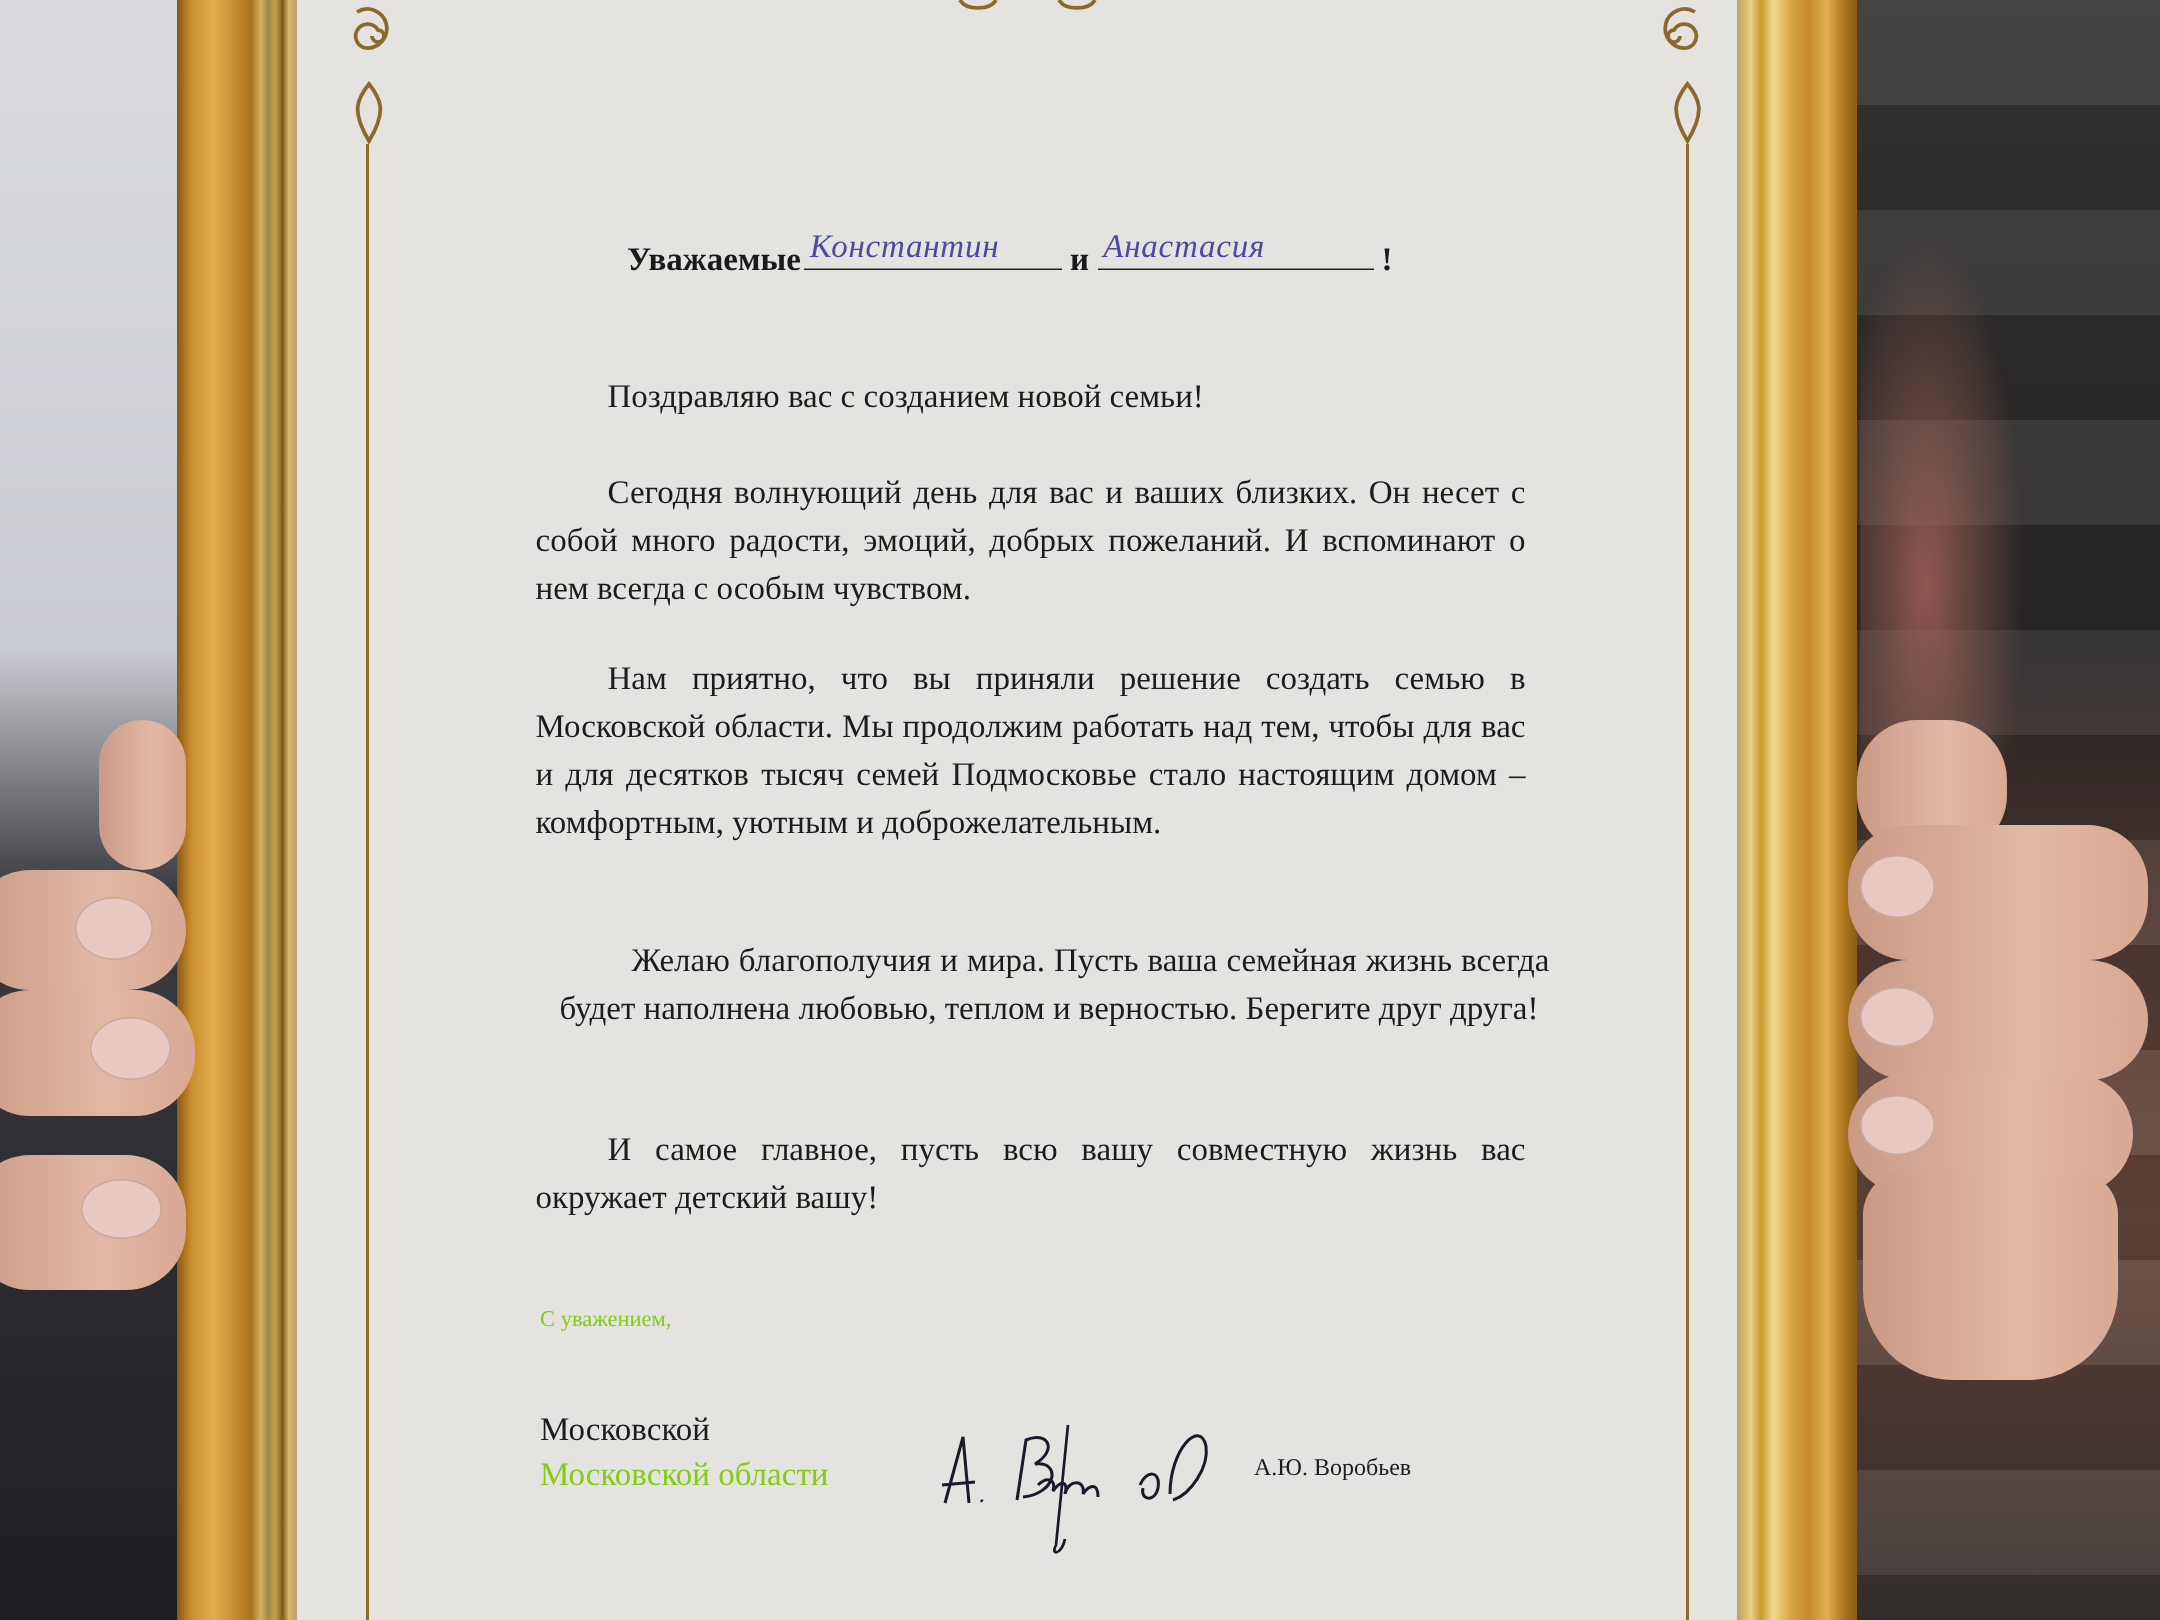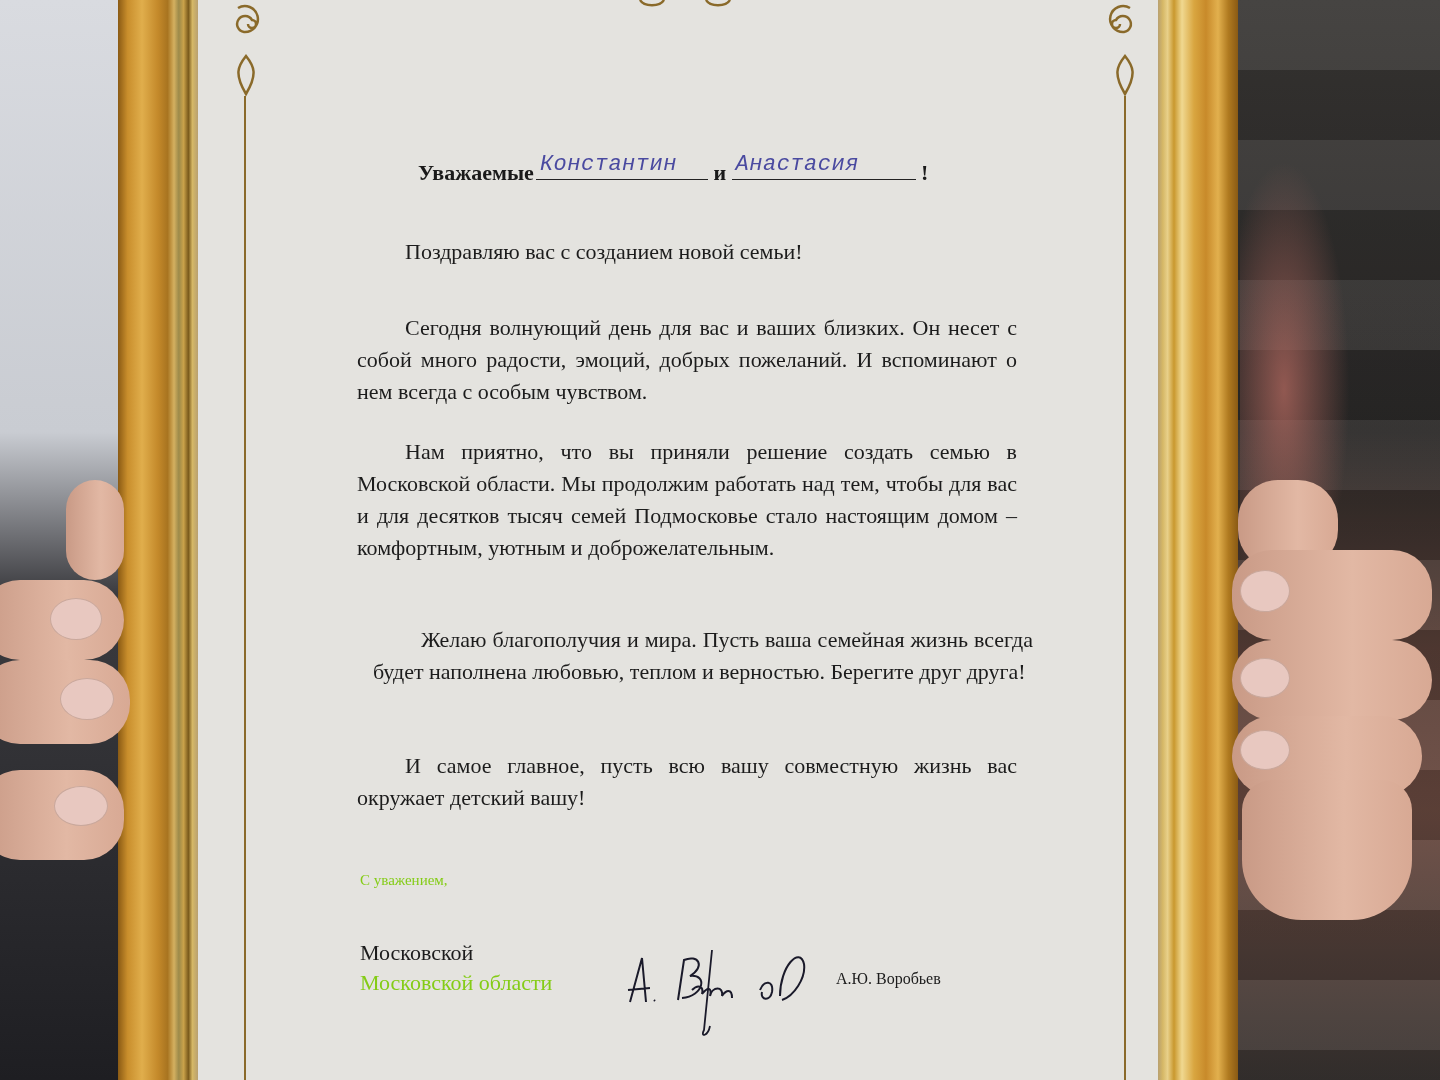--- a/index.html
+++ b/index.html
@@ -14,21 +14,21 @@
     background:radial-gradient(ellipse at 40% 50%, rgba(190,110,100,0.7), rgba(60,40,40,0) 70%); }
   .frame-left { position:absolute; left:118px; top:0; width:80px; height:1080px;
     background:linear-gradient(90deg,#8a5a14 0%,#c98e2c 12%,#e0ae4c 30%,#c4892a 50%,#a87420 62%,#d4b060 70%,#9c8a4a 76%,#caa24a 82%,#7a5a1c 88%,#d6b866 93%,#b8a070 100%); }
   .frame-right { position:absolute; left:1158px; top:0; width:80px; height:1080px;
     background:linear-gradient(90deg,#b8a070 0%,#d6b866 6%,#e8d08a 12%,#c9982e 20%,#f0d890 30%,#d9a640 45%,#c88a2a 60%,#e2b04e 75%,#b07a20 88%,#8a5a14 100%); }
   .paper { position:absolute; left:198px; top:0; width:960px; height:1080px; background:#e4e3df; }
   .border-line { position:absolute; background:#8a6a2a; }
   .ornament { position:absolute; }
   .greeting { position:absolute; left:418px; top:136px; font-size:22px; font-weight:bold; color:#1a1a1a; white-space:nowrap;text-align:center; }
   .blank { display:inline-block; border-bottom:1.5px solid #222; position:relative; vertical-align:baseline; height:24px; }
-  .hand { position:absolute; left:4px; bottom:2px; font-family:Liberation Mono, monospace; font-style:italic; color:#4a4aa0; font-size:22px; font-weight:normal; letter-spacing:0.5px; }
+  .hand { position:absolute; left:4px; bottom:2px; font-family:Liberation Serif, serif; font-style:italic; color:#4a4aa0; font-size:22px; font-weight:normal; letter-spacing:0.5px; }
   .body-text { position:absolute; left:357px; width:660px; font-size:22px; line-height:32px; color:#1c1c1c; text-align:justify; }
   .para { margin:0; text-indent:48px; }
   .closing { position:absolute; left:360px; top:872px; font-size:15px; color:#84cc16;text-align:center; }
   .title1 { position:absolute; left:360px; top:940px; font-size:22px; color:#1c1c1c; }
   .title2 { position:absolute; left:360px; top:970px; font-size:22px; color:#84cc16; }
   .signer { position:absolute; left:836px; top:970px; font-size:16px; color:#1c1c1c; }
   .signature { position:absolute; left:620px; top:940px; }
   .hand-left { position:absolute; left:0; top:480px; width:130px; height:440px; }
   .finger { position:absolute; background:linear-gradient(90deg,#c99a86,#e2b8a4 60%,#d8a994); border-radius:40px; }
   .nail { position:absolute; background:#e8c8c0; border-radius:50%; border:1px solid #c9a89c; }
@@ -65,21 +65,21 @@
   <path d="M10 0 C14 7 30 7 34 0 M76 0 C80 7 96 7 100 0" fill="none" stroke="#8a6a2a" stroke-width="2.5"></path>
 </svg>
 
 <div class="greeting">
   <span>Уважаемые</span><span class="blank" style="width:172px; margin-left:2px;"><span class="hand">Константин</span></span>
   <span>и</span>
   <span class="blank" style="width:184px;margin-top:19px;"><span class="hand">Анастасия</span></span>
   <span>!</span>
 </div>
 
-<div class="body-text" style="top:236px;">
+<div class="body-text" style="top:248px;">
   <p class="para">Поздравляю вас с созданием новой семьи!</p>
 </div>
 <div class="body-text" style="top:312px;">
   <p class="para">Сегодня волнующий день для вас и ваших близких. Он несет с собой много радости, эмоций, добрых пожеланий. И вспоминают о нем всегда с особым чувством.</p>
 </div>
 <div class="body-text" style="top:436px;">
   <p class="para">Нам приятно, что вы приняли решение создать семью в Московской области. Мы продолжим работать над тем, чтобы для вас и для десятков тысяч семей Подмосковье стало настоящим домом – комфортным, уютным и доброжелательным.</p>
 </div>
 <div class="body-text" style="top:624px;margin-left:16px;">
   <p class="para">Желаю благополучия и мира. Пусть ваша семейная жизнь всегда будет наполнена любовью, теплом и верностью. Берегите друг друга!</p>

